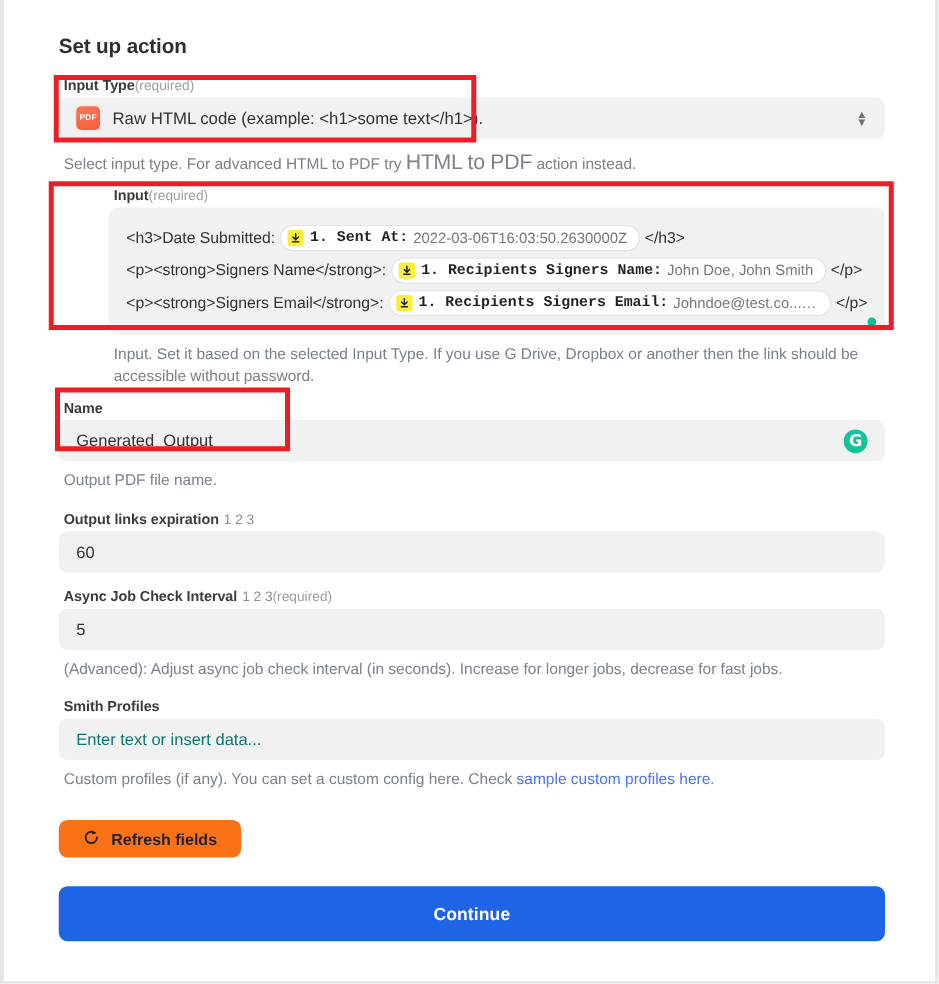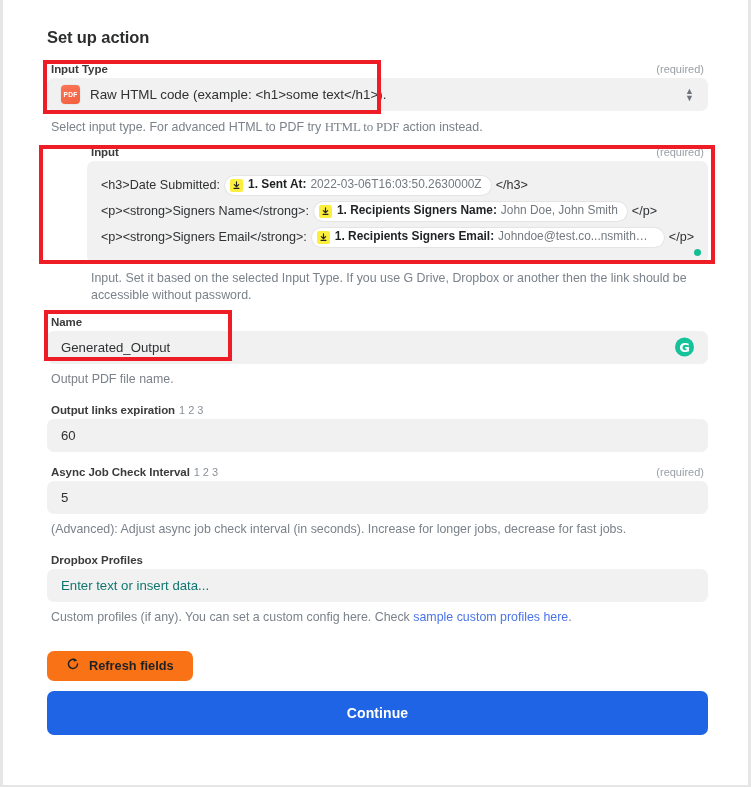--- a/index.html
+++ b/index.html
@@ -27,21 +27,21 @@
     font-size: 16.5px;
     font-weight: bold;
     color: #2d2e2e;
     margin-top: 28px;
     letter-spacing: -0.1px;
   }
 
   
   .field { position: relative; margin-top: 16px; }
   .field-head {
-    display: flex; align-items: baseline; justify-content: space-between;
+    display: flex; align-items: baseline; justify-content: flex-start;
     padding: 0 4px 3px 4px;
   }
   .field-label {
     font-size: 11.5px; font-weight: bold; color: #3b3b3b;
     letter-spacing: -0.05px;
   }
   .sup { font-weight: normal; color: #8a9199; font-size: 11px; margin-left: 4px; }
   .required {
     font-size: 11px; color: #9aa0a6; font-weight: normal;
   }
@@ -60,21 +60,21 @@
   .control.tall { align-items: flex-start; padding: 9px 14px 10px 14px; display:block; }
   .control .placeholder { color: #0f766e; }
 
   .help {
     font-size: 12.4px;
     color: #7b828a;
     line-height: 1.42;
     padding: 7px 4px 0 4px;
   }
   .help a, .link { color: #4a74e8; text-decoration: none; }
-  .mono { font-family: Liberation Serif, serif; font-size: 13px; letter-spacing:-0.2px;}
+  .mono { font-family: Liberation Sans, sans-serif; font-size: 17px; letter-spacing:-0.2px;}
 
   
   .dropdown-row { display: flex; align-items: center; width: 100%; }
   .pdf-icon {
     width: 19px; height: 19px; border-radius: 4px;
     background: linear-gradient(160deg,#fa7555 0%, #f3603f 100%);
     color: #fff; font-size: 6.6px; font-weight: bold;
     display: flex; align-items: center; justify-content: center;
     letter-spacing: 0.2px; margin-right: 10px; flex: 0 0 auto;
     box-shadow: 0 0 0 1px rgba(0,0,0,0.03);
@@ -102,21 +102,21 @@
     margin: 0 5px; font-size: 11.9px; max-width: 100%;
     box-shadow: 0 0 0 1px rgba(0,0,0,0.05);
     overflow: hidden;
   }
   .token-icon {
     width: 13px; height: 13px; background: #fbee3d;
     border-radius: 2px; margin-right: 5px; flex: 0 0 auto;
     display: flex; align-items: center; justify-content: center;
   }
   .token-icon svg { display: block; }
-  .token-label { font-weight: bold; color: #1f2123; margin-right: 4px; }
+  .token-label { font-weight: bold; color: #1f2123; margin-right: 4px; font-family: Liberation Mono, monospace; }
   .token-value { color: #73797f; overflow: hidden; text-overflow: ellipsis; }
   .green-dot {
     position: absolute; right: 7px; bottom: 7px;
     width: 7px; height: 7px; border-radius: 50%; background: #13bf92;
   }
 
   
   .g-badge {
     position: absolute; right: 14px; top: 50%; transform: translateY(-50%);
     width: 19px; height: 19px; border-radius: 50%;
@@ -130,21 +130,21 @@
   .refresh-btn {
     margin-top: 24px;
     display: inline-flex; align-items: center; gap: 9px;
     background: #f97316; border: none; border-radius: 7px;
     height: 30px; padding: 0 19px;
     font-size: 12.8px; font-weight: bold; color: #1f2123;
     font-family: "Liberation Sans", sans-serif; cursor: pointer;
   }
   .refresh-icon { display: block; }
   .continue-btn {
-    margin-top: 10px; width: 100%; height: 44px;
+    margin-top: 23px; width: 100%; height: 44px;
     background: #1f64e5; border: none; border-radius: 7px;
     color: #ffffff; font-size: 14px; font-weight: bold;
     font-family: "Liberation Sans", sans-serif; cursor: pointer;
     letter-spacing: 0.1px;
   }
 
   
   .anno {
     position: absolute;
     border: 4px solid #ee1c24;
@@ -283,21 +283,21 @@
       </div>
       <div class="control">
         <span>5</span>
       </div>
       <div class="help">(Advanced): Adjust async job check interval (in seconds). Increase for longer jobs, decrease for fast jobs.</div>
     </div>
 
     
     <div class="field" style="margin-top:15px;">
       <div class="field-head">
-        <span class="field-label">Dropbox Profiles</span>
+        <span class="field-label">Smith Profiles</span>
       </div>
       <div class="control">
         <span class="placeholder">Enter text or insert data...</span>
       </div>
       <div class="help">
         <span>Custom profiles (if any). You can set a custom config here. Check </span><a class="link" href="#">sample custom profiles here</a><span>.</span>
       </div>
     </div>
 
     

